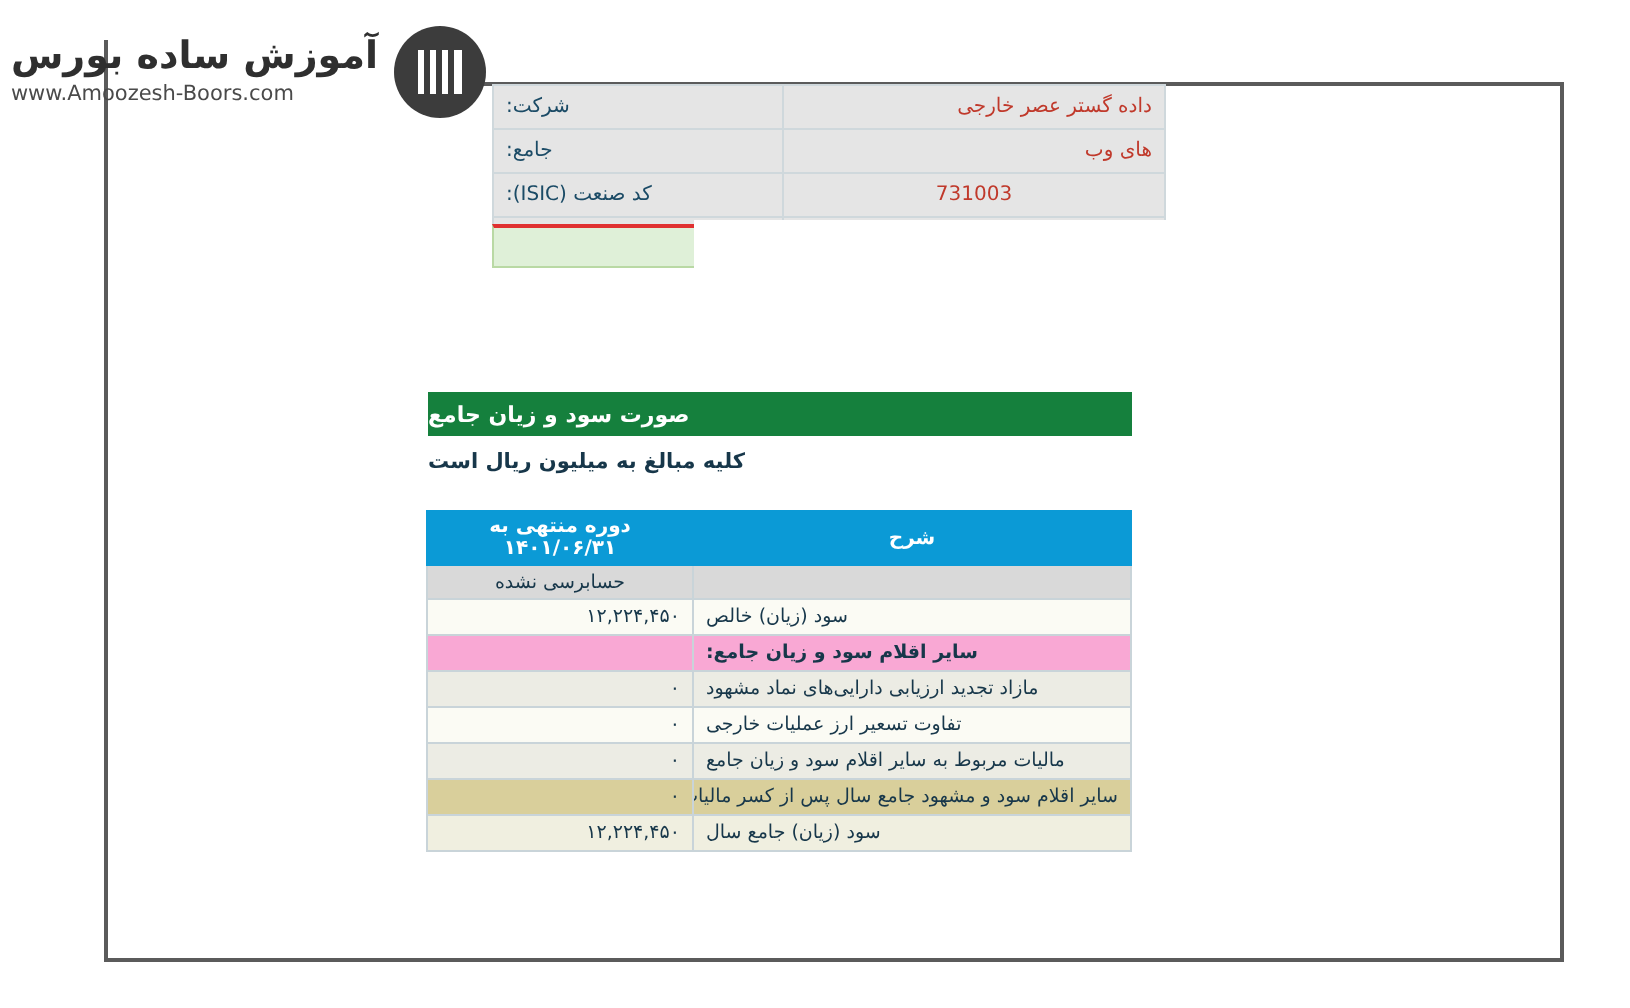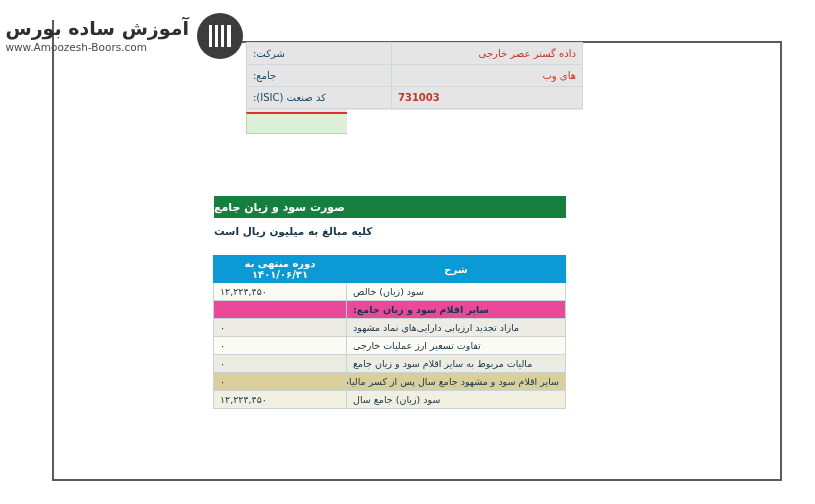--- a/index.html
+++ b/index.html
@@ -140,22 +140,21 @@
     text-align: left;
     color: #1b4b66;
   }
   .info-value {
     text-align: right;
     color: #c0392b;
     direction: rtl;
   }
   .info-value.ltr {
     direction: ltr;
-    text-align: left;
-    font-weight: bold;
+    text-align: center;
   }
 
   
   .notice {
     position: absolute;
     right: 232px;
     top: 112px;
     width: 337px;
     height: 22px;
     background: #dff0d8;
@@ -272,25 +271,25 @@
   }
   .col-desc { width: 219px; }
   .col-val  { width: 133px; }
 
   .fin-table td.desc {
     text-align: left;
     white-space: nowrap;
     overflow: hidden;
   }
   .fin-table td.val {
-    text-align: left;
+    text-align: right;
     direction: ltr;
   }
   .row-a td { background: #fbfbf4; }
-  .row-b td { background: #ec4899; }
+  .row-b td { background: #f9a8d4; }
   .row-c td { background: #ecece4; }
   .row-gold td { background: #d9cf9b; }
   .row-total td { background: #f0efe0; font-weight: normal; }
   .bold { font-weight: bold; }
 </style>
 </head>
 <body>
 
 <div class="frame-v"></div>
 <div class="frame-h-top"></div>
@@ -342,20 +341,24 @@
     <col class="col-desc">
     <col class="col-val">
   </colgroup>
   <thead>
     <tr>
       <th>شرح</th>
       <th>دوره منتهی به ۱۴۰۱/۰۶/۳۱</th>
     </tr>
   </thead>
   <tbody>
+    <tr class="sub-head">
+      <td></td>
+      <td>حسابرسی نشده</td>
+    </tr>
     <tr class="row-a">
       <td class="desc">سود (زیان) خالص</td>
       <td class="val">۱۲,۲۲۴,۴۵۰</td>
     </tr>
     <tr class="row-b">
       <td class="desc bold">سایر اقلام سود و زیان جامع:</td>
       <td class="val"></td>
     </tr>
     <tr class="row-c">
       <td class="desc">مازاد تجدید ارزیابی دارایی‌های نماد مشهود</td>

